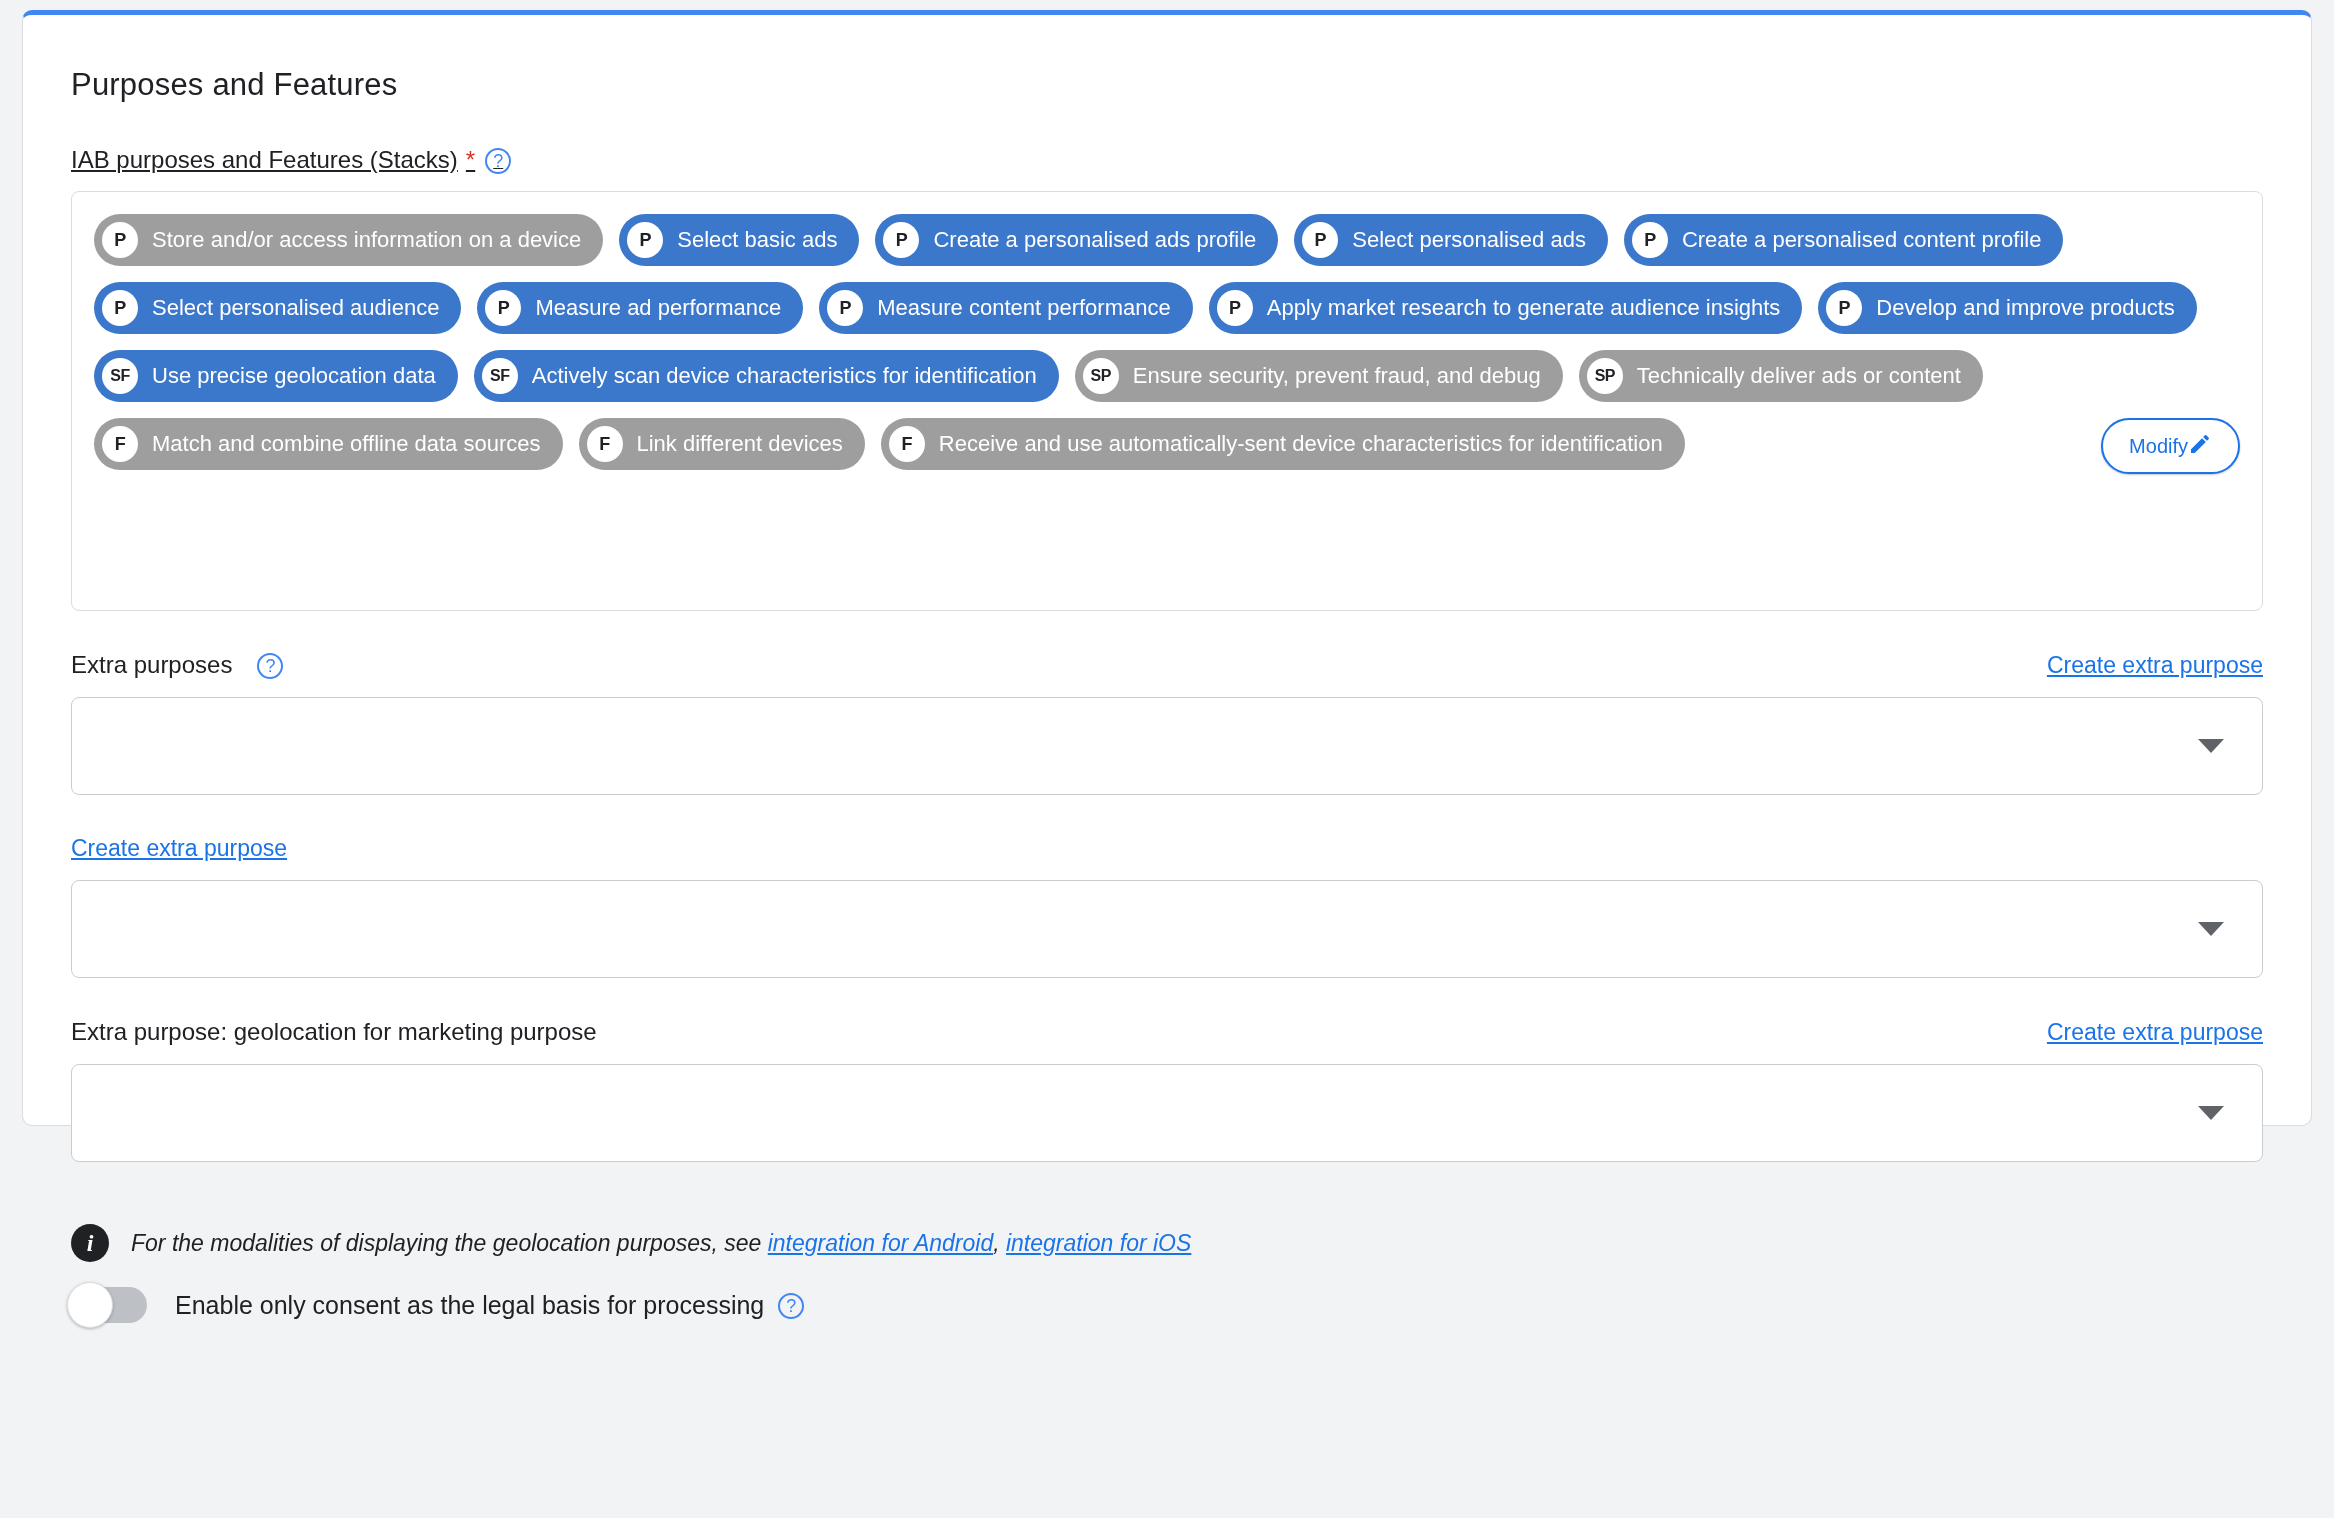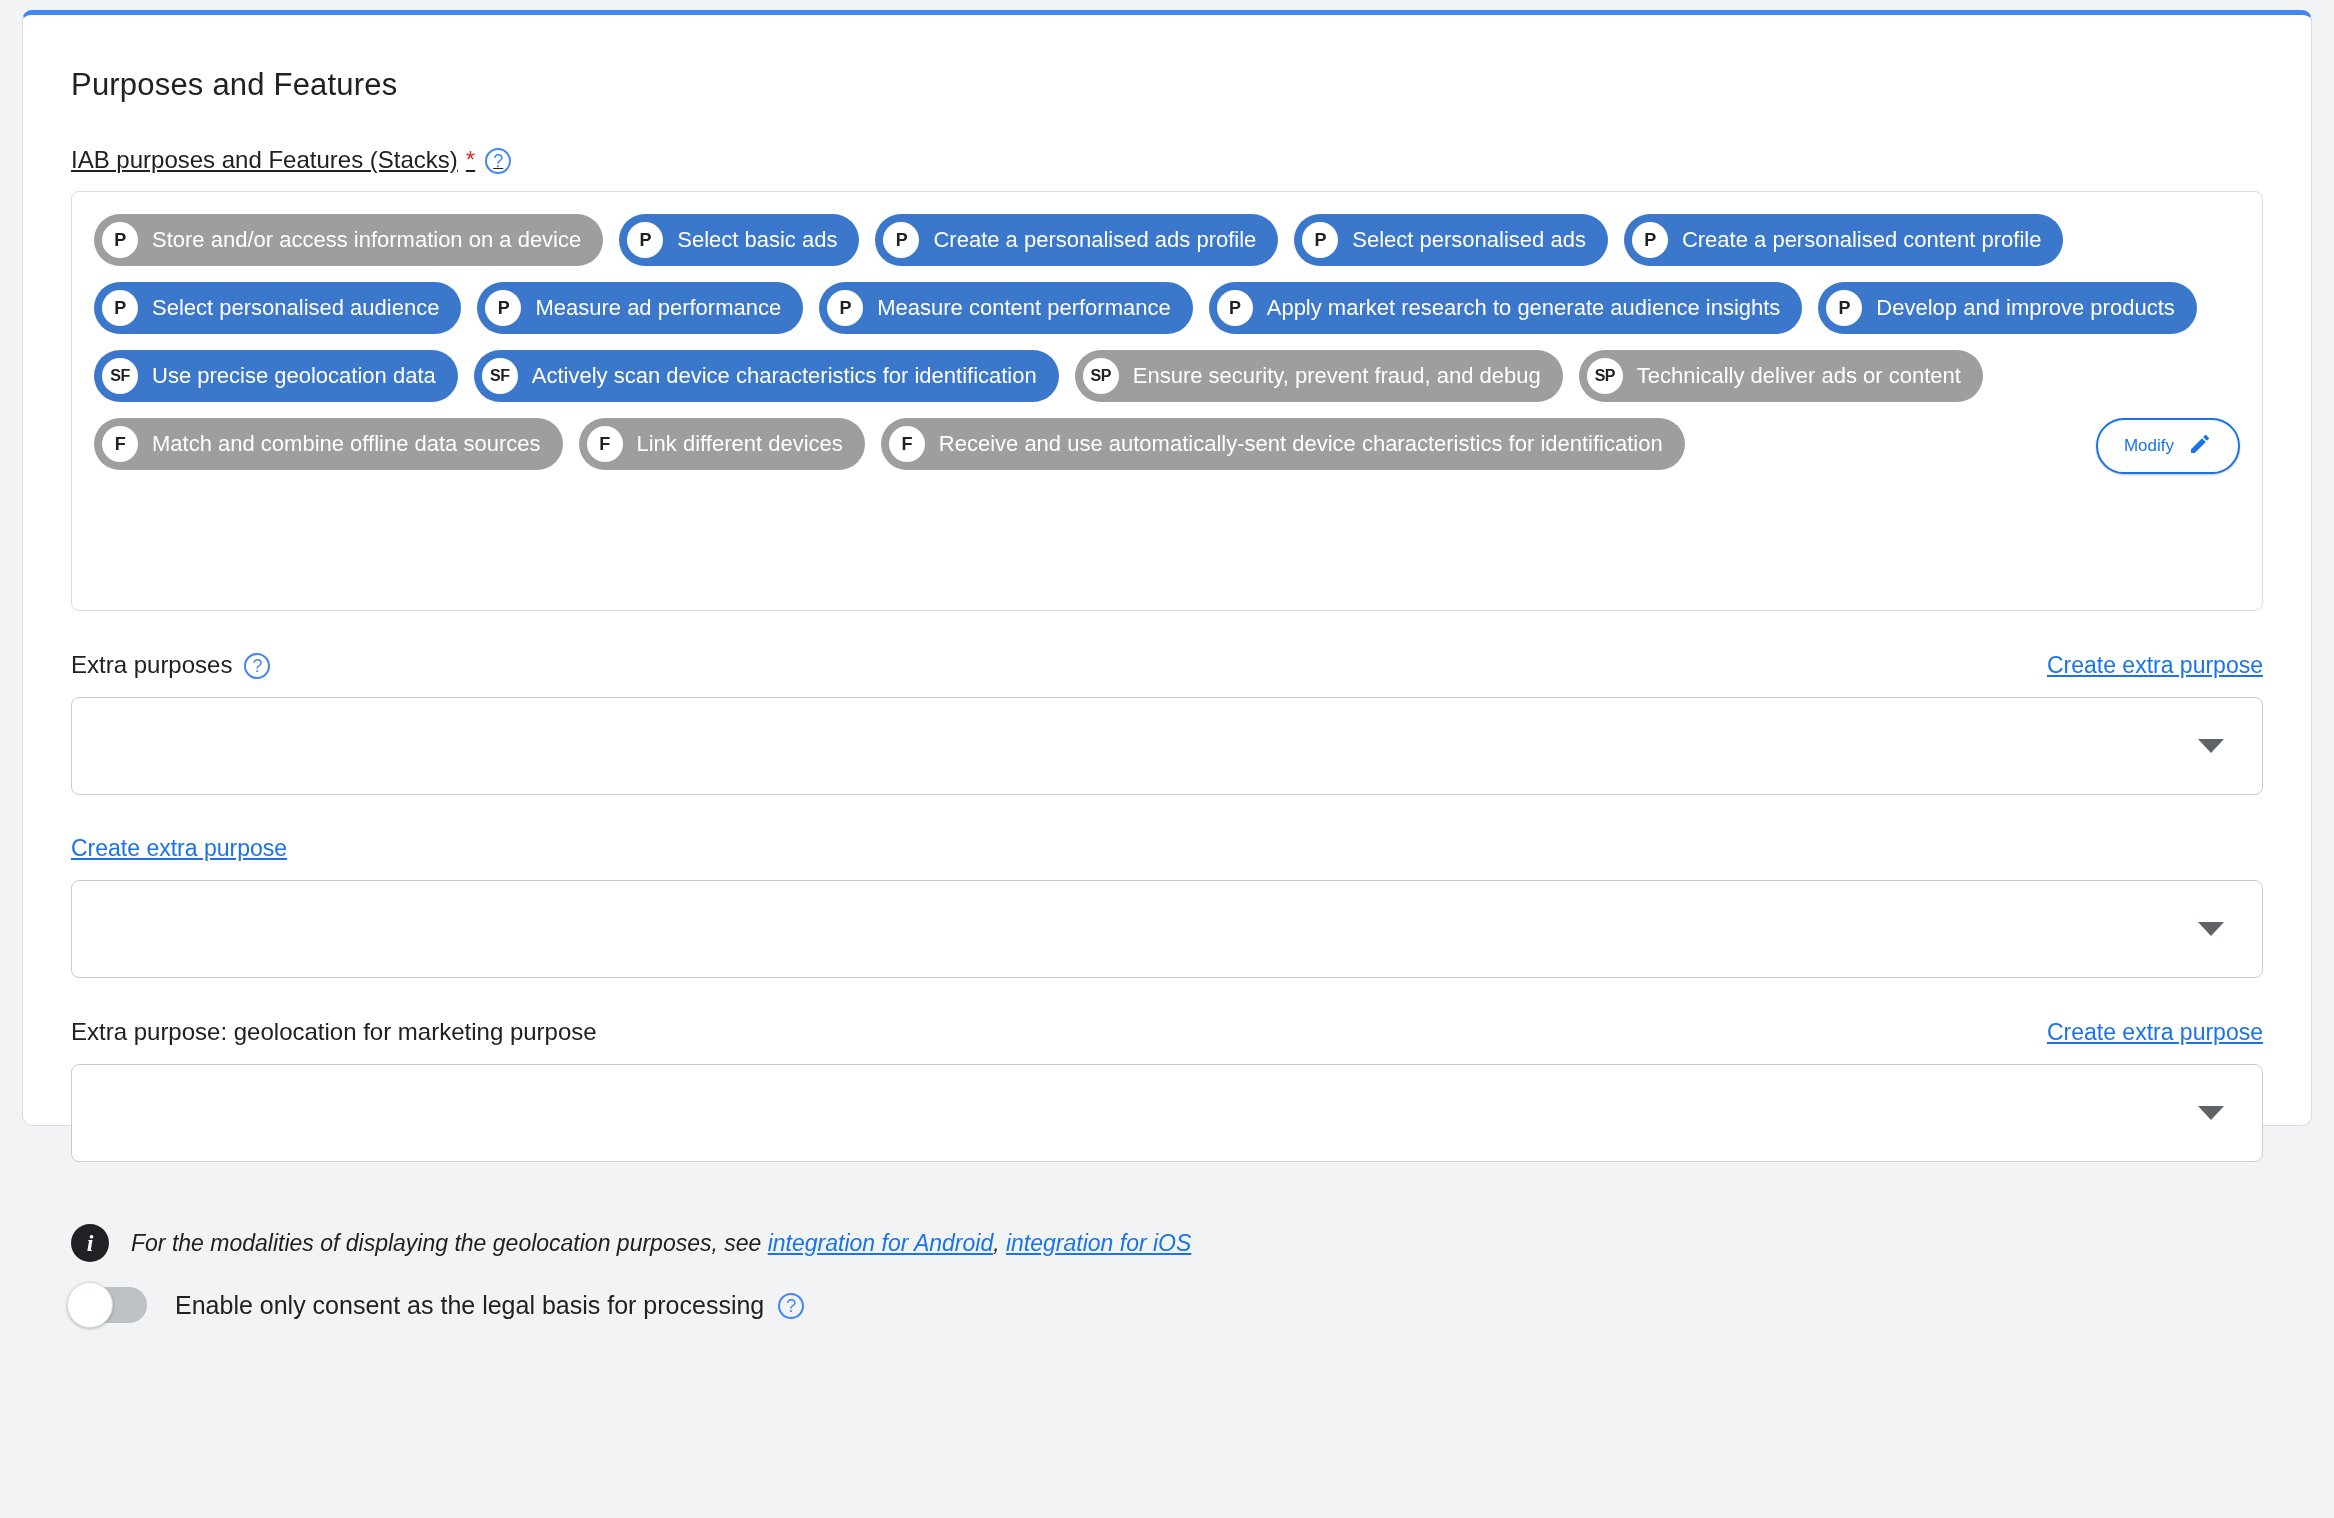--- a/index.html
+++ b/index.html
@@ -114,47 +114,46 @@
     justify-content: center;
     margin-right: 14px;
     flex: none;
     letter-spacing: -0.5px;
   }
   .chip-badge.small-text { font-size: 16px; }
 
   .modify-btn {
     display: inline-flex;
     align-items: center;
-    gap: 14px;
     height: 56px;
     padding: 0 26px;
     border-radius: 28px;
     border: 2px solid #1a73e8;
     background: #ffffff;
     color: #1a73e8;
-    font-size: 17px;
+    font-size: 20px;
     cursor: pointer;
     margin-left: auto;
     box-shadow: 0 1px 2px rgba(60,64,67,.3);
   }
 
   .subsection {
     margin-top: 40px;
   }
   .sub-head {
     display: flex;
     align-items: center;
     justify-content: space-between;
   }
   .sub-label {
     font-size: 24px;
     color: #202124;
     display: flex;
     align-items: center;
-    gap: 12px;
+    gap: 25px;
   }
   .create-link {
     font-size: 23px;
     color: #1a73e8;
     text-decoration: underline;
     cursor: pointer;
   }
 
   .select-box {
     margin-top: 18px;

